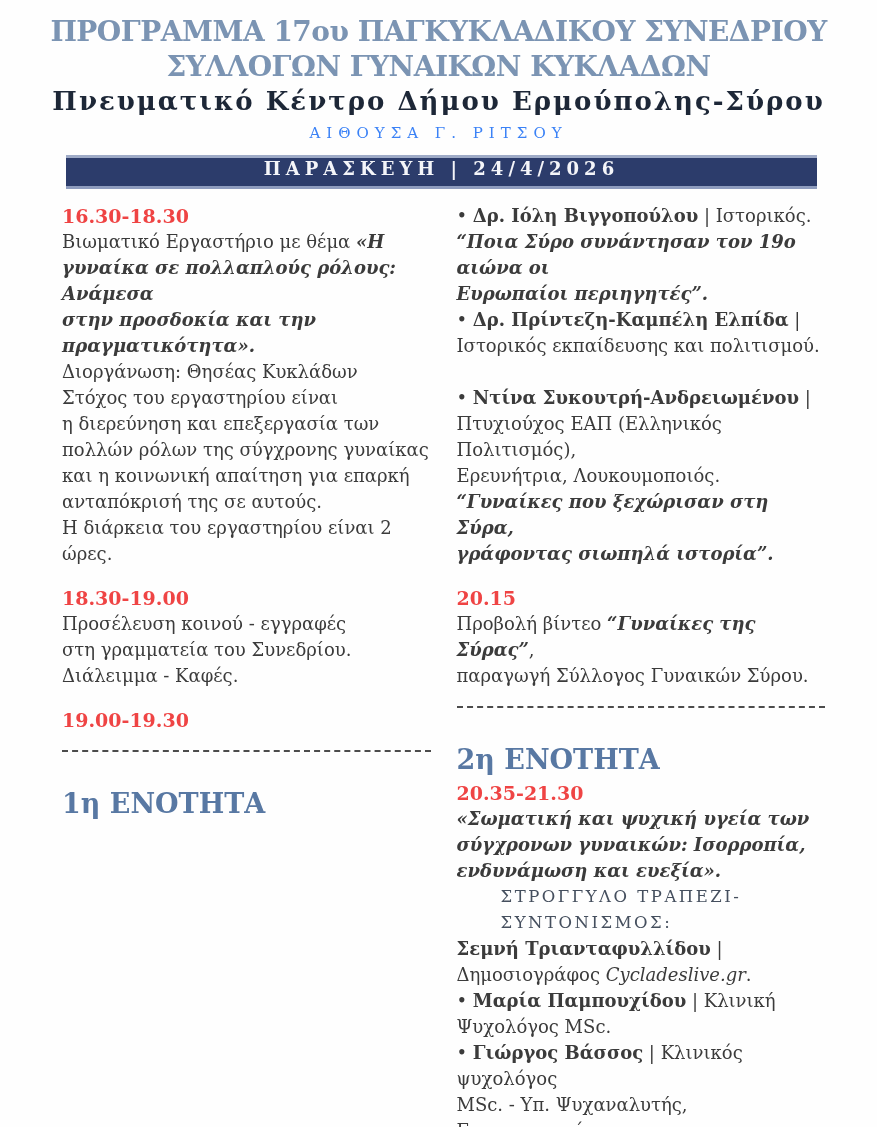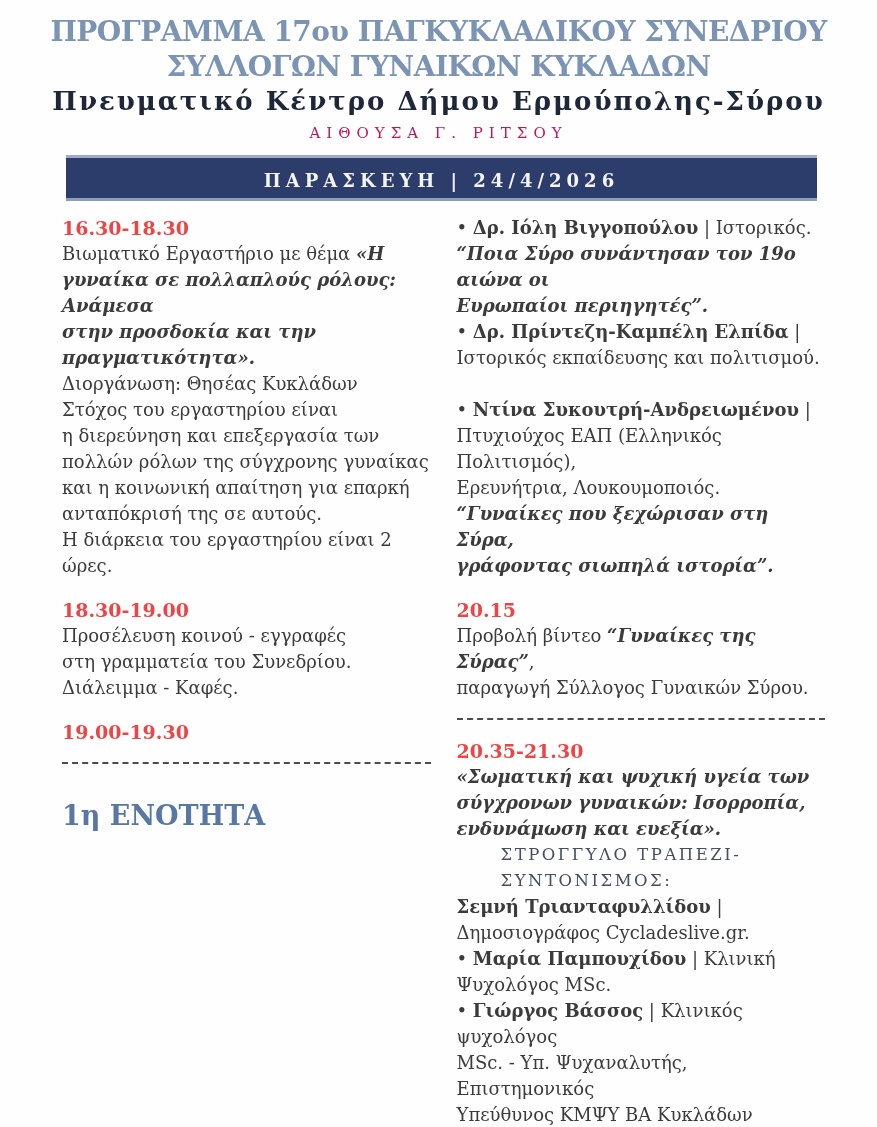--- a/index.html
+++ b/index.html
@@ -11,50 +11,50 @@
   .header{ text-align:center; }
   .title{
     margin-top:14px;color:#7b94b3;font-weight:bold;
     font-size:28px;line-height:35px;letter-spacing:-0.5px;
   }
   .venue{
     margin-top:2px;color:#1d2737;font-weight:bold;
     font-size:26px;letter-spacing:2px;
   }
   .room{
-    margin-top:8px;color:#be185d;font-size:15px;letter-spacing:6px;
+    margin-top:8px;color:#3b82f6;font-size:15px;letter-spacing:6px;
   }
   .banner{
     margin:13px 60px 0 66px;background:#2c3c6b;color:#f4f5f9;
     text-align:center;font-weight:bold;font-size:18px;letter-spacing:5px;
-    padding:12px 0 7px;
+    padding:0 0 7px;
     border-top:3px solid #9fabc7;border-bottom:3px solid #8e9cbe;
   }
   .columns{
     display:flex;gap:26px;padding:10px 52px 0 62px;
   }
   .col{flex:1;font-size:18px;line-height:26px;}
   .blk.time{
     color:#ef4444;font-weight:bold;font-size:19px;margin-top:18px;
   }
   .col .blk:first-child{margin-top:4px;}
   .blk.para{white-space:pre-line;}
   .blk.section{
     color:#5878a3;font-weight:bold;font-size:27px;line-height:32px;margin-top:36px;
   }
-  .blk.section + .blk.time{margin-top:19px;}
+  .blk.section + .blk.time{margin-top:4px;}
   .blk.label{
     color:#454f5e;font-size:16.5px;letter-spacing:2.5px;margin-left:44px;
   }
   .blk.label.gap{margin-top:12px;}
   .divider{
     border-top:2px dashed #4c4c4c;margin-top:17px;height:0;
   }
   .b{font-weight:bold;}
-  .i{}
+  .i{font-style:italic;}
   .bi{font-weight:bold;font-style:italic;}
 </style>
 </head>
 <body>
 
 <div class="header">
   <div class="title">
     <div>ΠΡΟΓΡΑΜΜΑ 17ου ΠΑΓΚΥΚΛΑΔΙΚΟΥ ΣΥΝΕΔΡΙΟΥ</div>
     <div>ΣΥΛΛΟΓΩΝ ΓΥΝΑΙΚΩΝ ΚΥΚΛΑΔΩΝ</div>
   </div>
@@ -94,20 +94,21 @@
 </span><span class="">
 • </span><span class="b">Ντίνα Συκουτρή-Ανδρειωμένου</span><span class=""> |
 Πτυχιούχος ΕΑΠ (Ελληνικός Πολιτισμός),
 Ερευνήτρια, Λουκουμοποιός.
 </span><span class="bi">“Γυναίκες που ξεχώρισαν στη Σύρα,
 γράφοντας σιωπηλά ιστορία”.</span></div>
       <div class="blk time"><span class="">20.15</span></div>
       <div class="blk para"><span class="">Προβολή βίντεο </span><span class="bi">“Γυναίκες της Σύρας”</span><span class="">,
 παραγωγή Σύλλογος Γυναικών Σύρου.</span></div>
       <div class="divider"></div>
+      <div class="blk section"><span class="">2η ΕΝΟΤΗΤΑ</span></div>
       <div class="blk time"><span class="">20.35-21.30</span></div>
       <div class="blk para"><span class="bi">«Σωματική και ψυχική υγεία των
 σύγχρονων γυναικών: Ισορροπία,
 ενδυνάμωση και ευεξία».</span></div>
       <div class="blk label"><span class="">ΣΤΡΟΓΓΥΛΟ ΤΡΑΠΕΖΙ-ΣΥΝΤΟΝΙΣΜΟΣ:</span></div>
       <div class="blk para"><span class="b">Σεμνή Τριανταφυλλίδου</span><span class=""> |
 Δημοσιογράφος </span><span class="i">Cycladeslive.gr</span><span class="">.</span></div>
       <div class="blk para"><span class="">• </span><span class="b">Μαρία Παμπουχίδου</span><span class=""> | Κλινική
 Ψυχολόγος MSc.
 </span><span class="">• </span><span class="b">Γιώργος Βάσσος</span><span class=""> | Κλινικός ψυχολόγος

